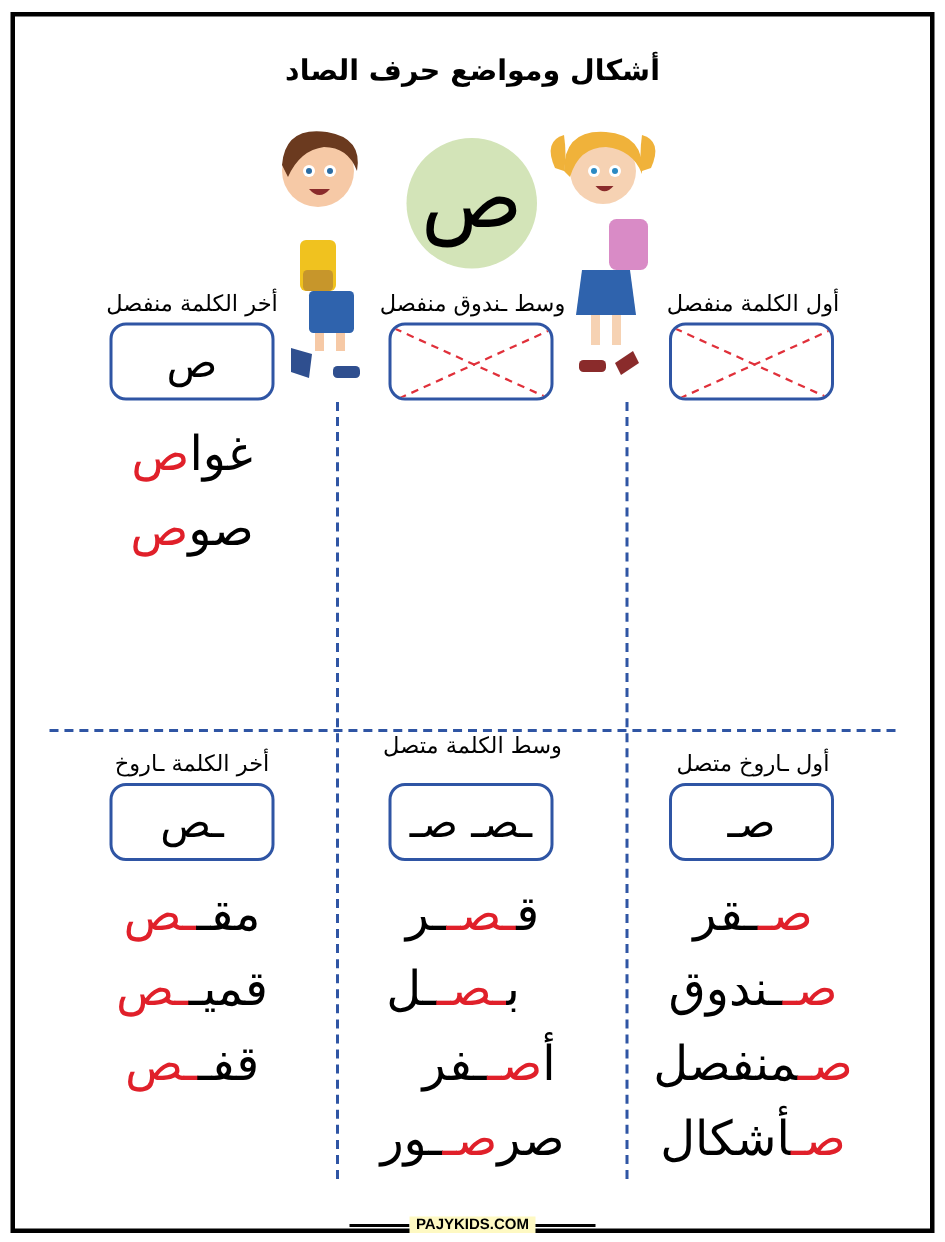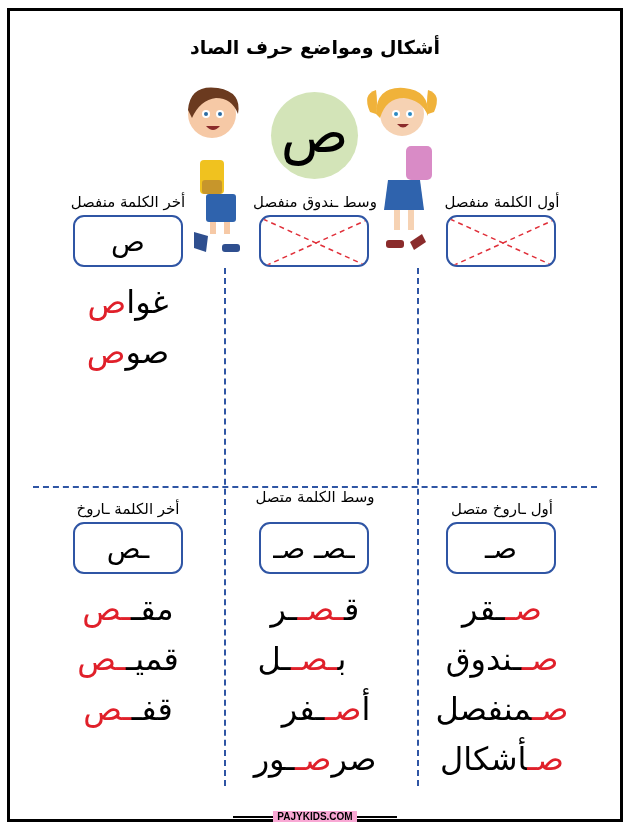--- a/index.html
+++ b/index.html
@@ -18,21 +18,21 @@
          justify-content:center; font-size:28px; overflow:hidden; direction:rtl; }
   .box svg { position:absolute; left:0; top:0; }
   .word { position:absolute; width:140px; text-align:center; font-size:32px; direction:rtl; white-space:nowrap; }
   .red { color:#e0202a; }
   .vdash { position:absolute; width:0; border-left:2px dashed #2f55a4; }
   .hdash { position:absolute; height:0; border-top:2px dashed #2f55a4; }
   .footer { position:absolute; top:811px; left:0; width:630px; display:flex;
             justify-content:center; align-items:center; }
   .footer .ln { width:40px; height:2px; background:#000; }
   .footer .txt { font-family:"Liberation Sans", sans-serif; font-weight:bold; font-size:10px;
-                 padding:0 4px; background:#f9a8d4; }
+                 padding:0 4px; background:#fef9c3; }
   .kid { position:absolute; }
 </style>
 </head>
 <body>
 
 <div class="frame"></div>
 
 <div class="title">أشكال ومواضع حرف الصاد</div>
 
 <div class="circle">

